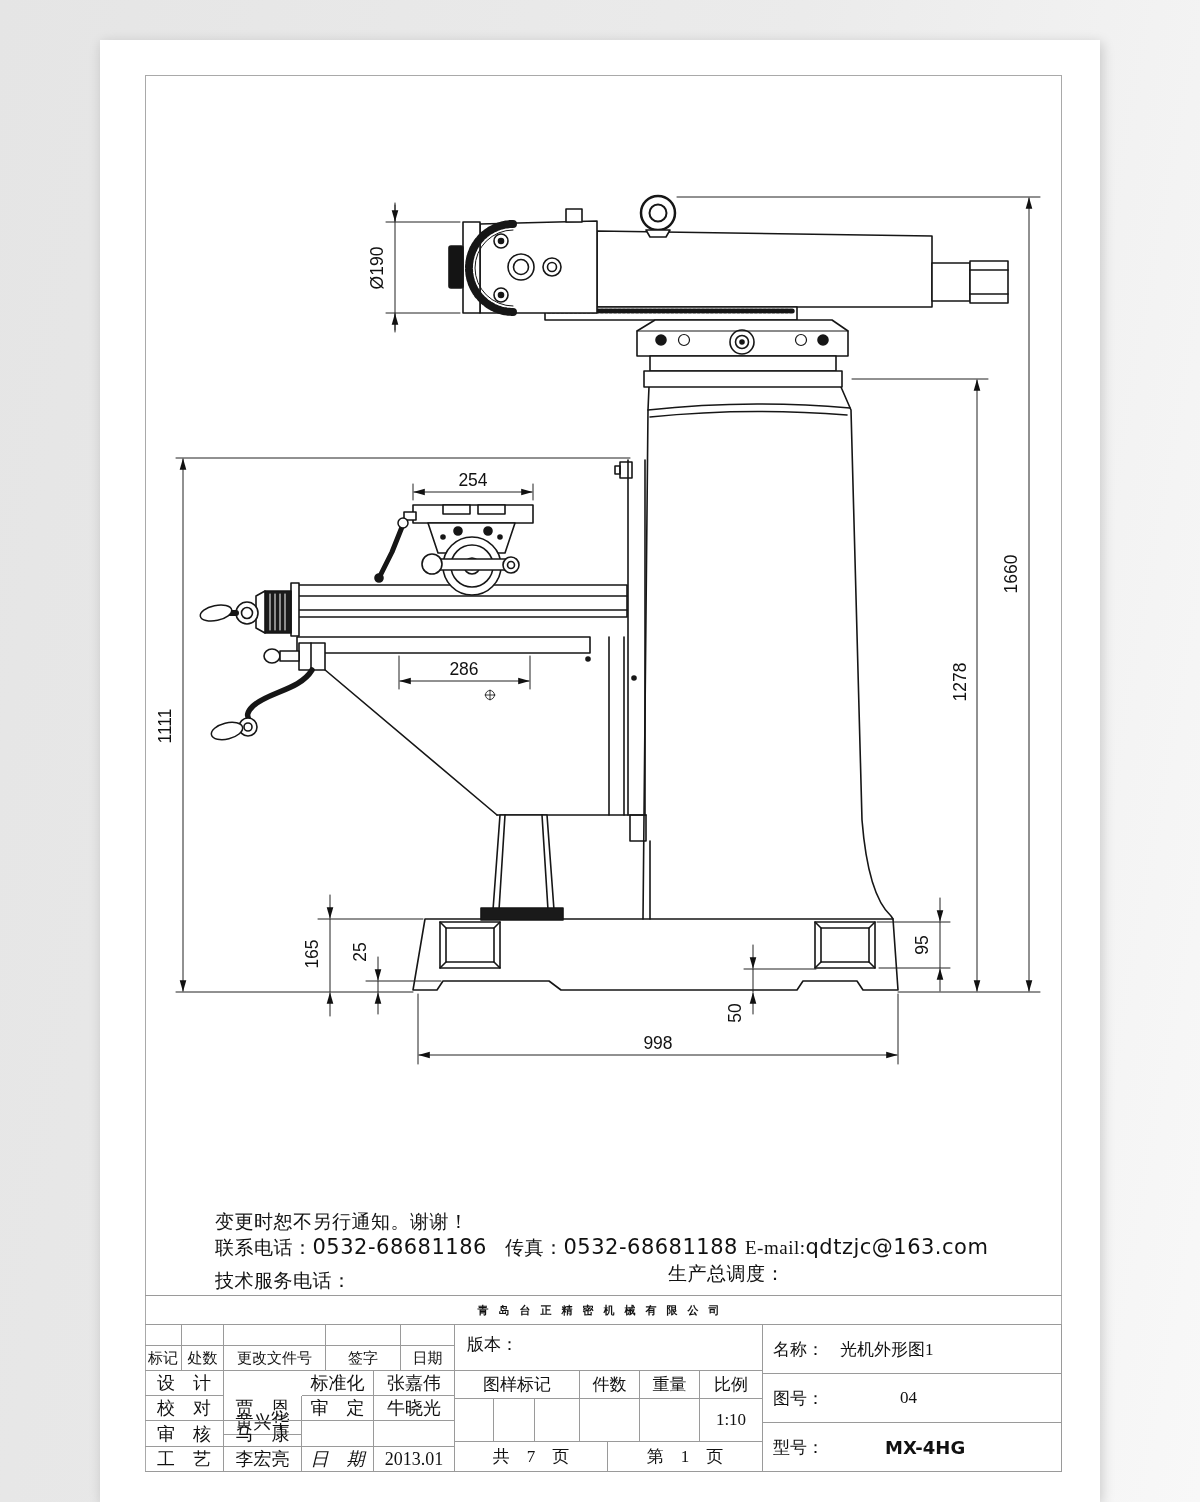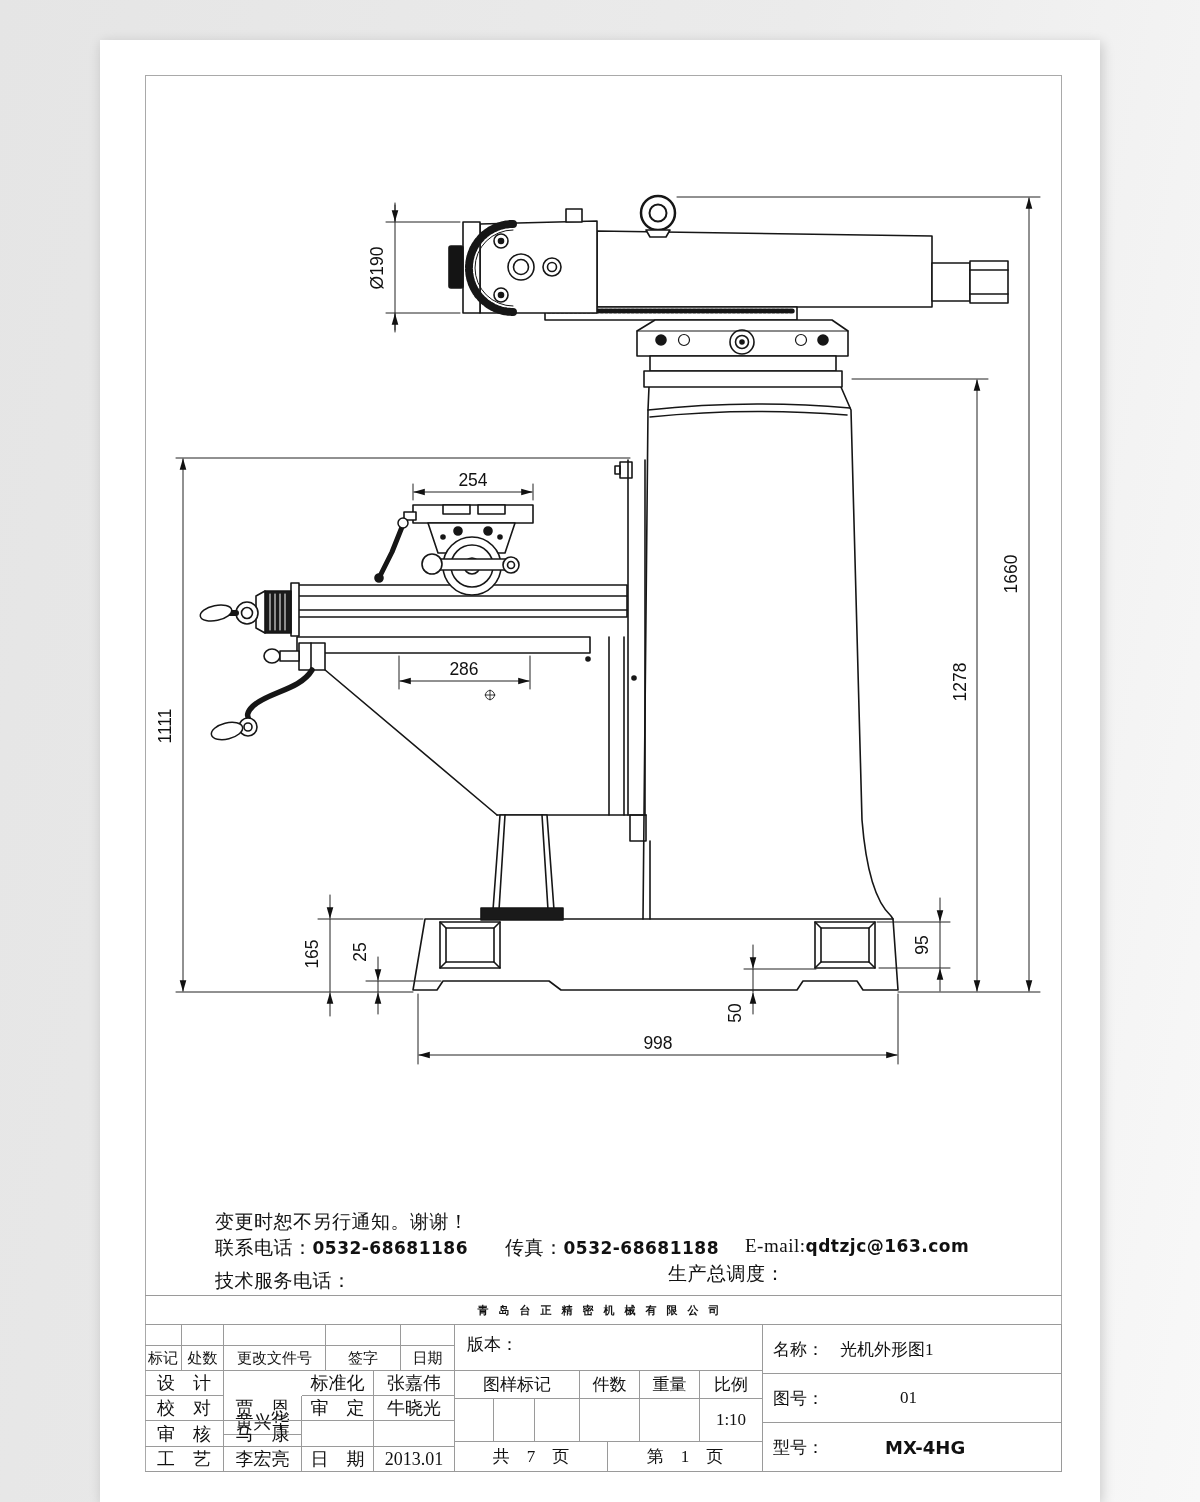--- a/index.html
+++ b/index.html
@@ -5,21 +5,21 @@
   html,body{margin:0;padding:0;}
   .stage{position:relative;width:1200px;height:1502px;overflow:hidden;
          background:linear-gradient(100deg,#e5e5e5 0%,#ebebeb 55%,#f8f8f8 100%);
          font-family:"Liberation Serif","DejaVu Serif",serif;color:#111;}
   .page{position:absolute;left:100px;top:40px;width:1000px;height:1462px;background:#fff;
         box-shadow:2px 3px 12px rgba(0,0,0,.18);}
   .frame{position:absolute;left:145px;top:75px;width:917px;height:1397px;
          border:1.2px solid #a9a9a9;box-sizing:border-box;}
   svg.draw{position:absolute;left:145px;top:75px;}
   .note{position:absolute;font-size:19px;white-space:nowrap;letter-spacing:.5px;}
-  .phone{font-family:"DejaVu Sans","Liberation Sans",sans-serif;font-weight:700;font-size:17px;}
+  .phone{font-family:"DejaVu Sans","Liberation Sans",sans-serif;font-weight:400;font-size:21px;}
   .company{position:absolute;left:145px;top:1295px;width:917px;height:30px;
            border-top:1px solid #9a9a9a;border-bottom:1px solid #9a9a9a;box-sizing:border-box;
            display:flex;align-items:center;justify-content:center;
            font-family:"Liberation Sans","DejaVu Sans",sans-serif;font-weight:700;font-size:11px;letter-spacing:10px;}
   .c{position:absolute;border-right:1px solid #9a9a9a;border-bottom:1px solid #9a9a9a;
      box-sizing:border-box;display:flex;align-items:center;justify-content:center;
      overflow:hidden;white-space:nowrap;}
   .hdr{font-size:15px;font-family:Liberation Serif, serif;}
   .sig{font-size:18px;}
   .lbl{font-size:17px;}
@@ -280,21 +280,21 @@
   <div class="c sig" style="left:302px;top:1396px;width:72px;height:25px;">审　定</div>
   <div class="c sig" style="left:374px;top:1396px;width:81px;height:25px;">牛晓光</div>
 
   <div class="c sig" style="left:145px;top:1421px;width:79px;height:26px;">审　核</div>
   <div class="c sig" style="left:224px;top:1421px;width:78px;height:26px;">马　康</div>
   <div class="c sig" style="left:302px;top:1421px;width:72px;height:26px;"></div>
   <div class="c sig" style="left:374px;top:1421px;width:81px;height:26px;"></div>
 
   <div class="c sig" style="left:145px;top:1447px;width:79px;height:25px;">工　艺</div>
   <div class="c sig" style="left:224px;top:1447px;width:78px;height:25px;">李宏亮</div>
-  <div class="c sig" style="left:302px;top:1447px;width:72px;height:25px;">日　期</div>
+  <div class="c sig" style="left:302px;top:1447px;width:72px;height:25px;font-style:italic;">日　期</div>
   <div class="c sig" style="left:374px;top:1447px;width:81px;height:25px;">2013.01</div>
 
   <div class="c lbl" style="left:455px;top:1325px;width:308px;height:46px;justify-content:flex-start;align-items:flex-start;padding:8px 0 0 12px;">版本：</div>
   <div class="c lbl" style="left:455px;top:1371px;width:125px;height:28px;">图样标记</div>
   <div class="c lbl" style="left:580px;top:1371px;width:60px;height:28px;">件数</div>
   <div class="c lbl" style="left:640px;top:1371px;width:60px;height:28px;">重量</div>
   <div class="c lbl" style="left:700px;top:1371px;width:63px;height:28px;">比例</div>
 
   <div class="c" style="left:455px;top:1399px;width:39px;height:43px;"></div>
   <div class="c" style="left:494px;top:1399px;width:41px;height:43px;"></div>
@@ -305,19 +305,19 @@
 
   <div class="c lbl" style="left:455px;top:1442px;width:153px;height:30px;">共　7　页</div>
   <div class="c lbl" style="left:608px;top:1442px;width:155px;height:30px;">第　1　页</div>
 
   <div class="c lbl row-cell" style="left:763px;top:1325px;width:299px;height:49px;">
     <span>名称：</span>
     <span>光机外形图1</span>
   </div>
   <div class="c lbl row-cell" style="left:763px;top:1374px;width:299px;height:49px;">
     <span>图号：</span>
-    <span style="margin-left:60px;">01</span>
+    <span style="margin-left:60px;">04</span>
   </div>
   <div class="c lbl row-cell" style="left:763px;top:1423px;width:299px;height:49px;">
     <span>型号：</span>
     <span class="bold-sans" style="margin-left:45px;">MX-4HG</span>
   </div>
 </div>
 
 </body></html>

